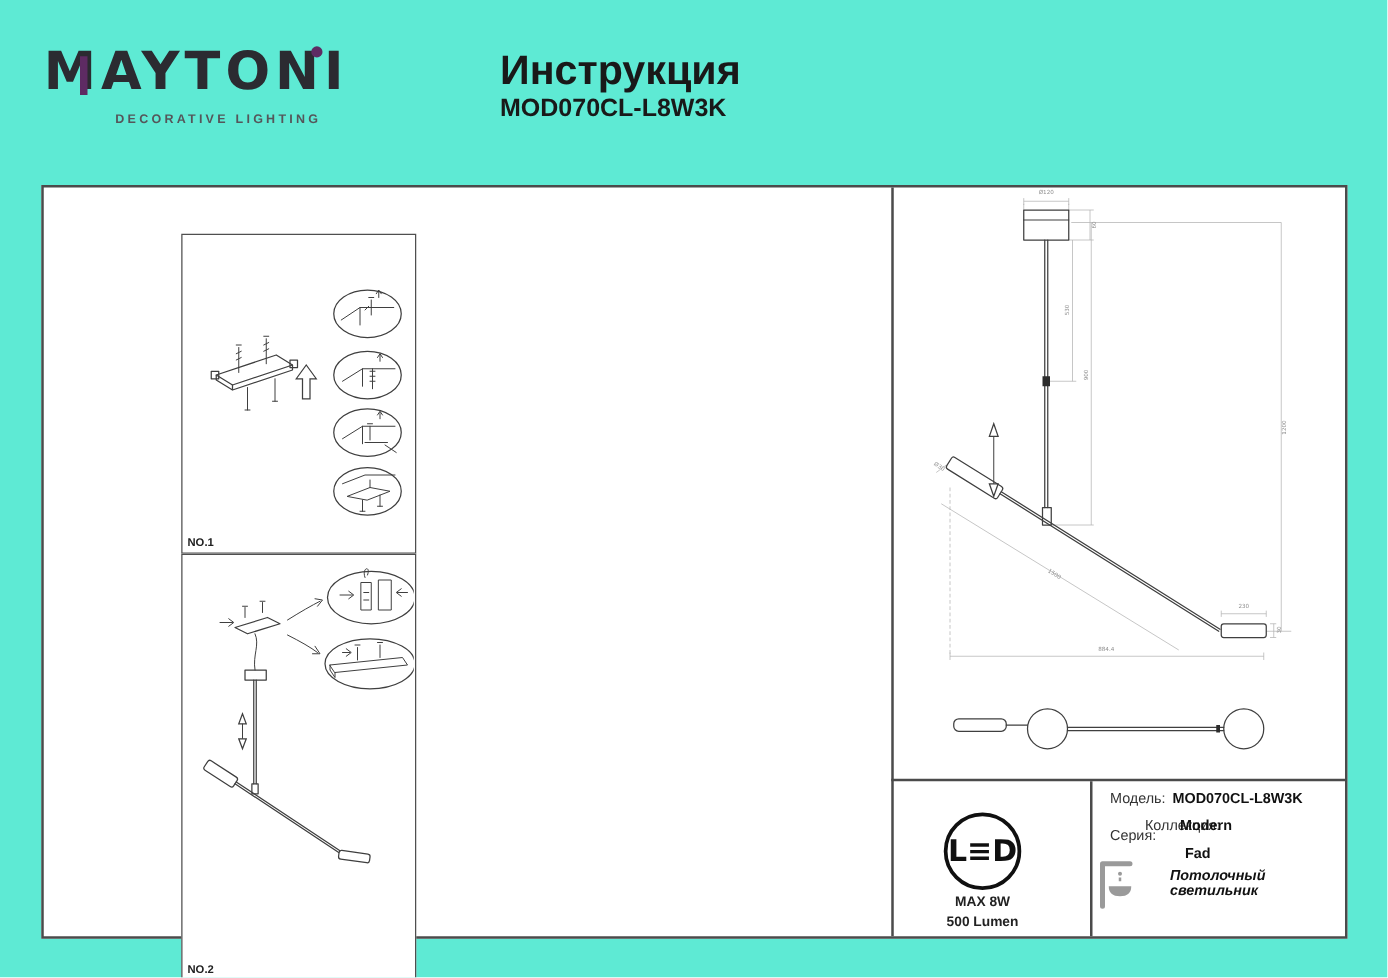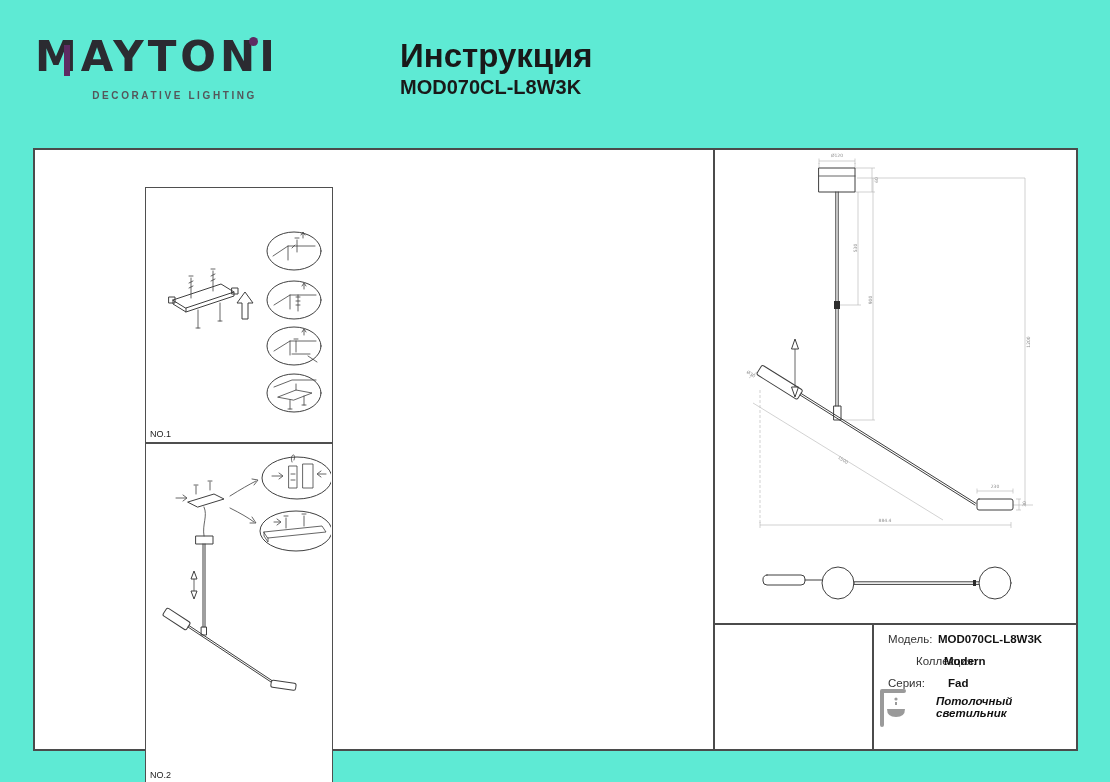--- a/index.html
+++ b/index.html
@@ -19,21 +19,21 @@
   .doc-model{font-size:20px;font-weight:bold;color:#191919;margin-top:2px;}
   
   .frame{position:absolute;left:33px;top:148px;width:1045px;height:603px;
          border:2px solid #4b4b4b;box-sizing:border-box;background:#fff;}
   .divider{position:absolute;left:678px;top:0;width:2px;height:599px;background:#4b4b4b;}
   .panel{position:absolute;border:1.3px solid #4f4f4f;box-sizing:border-box;background:#fff;}
   .panel-no1{left:110px;top:37px;width:188px;height:256px;}
   .panel-no2{left:110px;top:293px;width:188px;height:341px;}
   .panel-no3{left:298px;top:37px;width:227px;height:524px;}
   .panel svg{position:absolute;left:0;top:0;}
-  .panel-label{position:absolute;left:4px;bottom:3px;font-size:9px;font-weight:normal;color:#222;}
+  .panel-label{position:absolute;left:4px;bottom:3px;font-size:9px;font-weight:bold;color:#222;}
   
   .tech{position:absolute;left:680px;top:0;width:361px;height:473px;}
   .dim{position:absolute;font-size:4.5px;color:#8f8f8f;white-space:nowrap;
        font-family:"DejaVu Sans",sans-serif;transform:translate(-50%,-50%);}
   .dim-v{transform:translate(-50%,-50%) rotate(-90deg);}
   .dim-diag{transform:translate(-50%,-50%) rotate(33deg);}
   
   .spec-hline{position:absolute;left:678px;top:473px;width:363px;height:2px;background:#4b4b4b;}
   .spec-vline{position:absolute;left:837px;top:475px;width:2px;height:124px;background:#4b4b4b;}
   .led-cell{position:absolute;left:680px;top:477px;width:157px;height:122px;}
@@ -198,27 +198,34 @@
       <span class="dim dim-diag" style="left:36px;top:224px;">Ø30</span>
       <span class="dim dim-diag" style="left:128px;top:310px;">1500</span>
       <span class="dim" style="left:170px;top:370px;">884.4</span>
       <span class="dim" style="left:280px;top:336px;">230</span>
       <span class="dim dim-v" style="left:309px;top:354px;">30</span>
     </div>
 
     <div class="spec-hline"></div>
     <div class="spec-vline"></div>
 
+    <div class="led-cell">
+      <div class="led-circle">
+        <span class="led-txt"><span>L</span><span>≡</span><span>D</span></span>
+      </div>
+      <div class="led-line1">MAX 8W</div>
+      <div class="led-line2">500 Lumen</div>
+    </div>
 
     <div class="info-cell">
       <span class="lab" style="top:6px;">Модель:</span>
       <span class="val" style="top:6px;left:64px;">MOD070CL-L8W3K</span>
       <span class="lab" style="top:28px;padding-left:28px;">Коллекция:</span>
       <span class="val" style="top:28px;left:70px;">Modern</span>
-      <span class="lab" style="top:50px;">Серия:</span>
+      <span class="lab" style="top:36px;">Серия:</span>
       <span class="val" style="top:50px;left:74px;">Fad</span>
       <svg class="ceiling-icon" width="32" height="44" viewBox="0 0 32 44">
         <path d="M4,40 V6 H26" fill="none" stroke="#9a9a9a" stroke-width="4" stroke-linecap="round" stroke-linejoin="round"></path>
         <circle cx="18" cy="14" r="1.6" fill="#9a9a9a"></circle>
         <path d="M18,17 V20" stroke="#9a9a9a" stroke-width="2"></path>
         <path d="M9,24 Q9,32 18,32 Q27,32 27,24 Z" fill="#9a9a9a"></path>
       </svg>
       <span class="val" style="top:68px;left:62px;font-style:italic;">Потолочный светильник</span>
     </div>
   </div>

